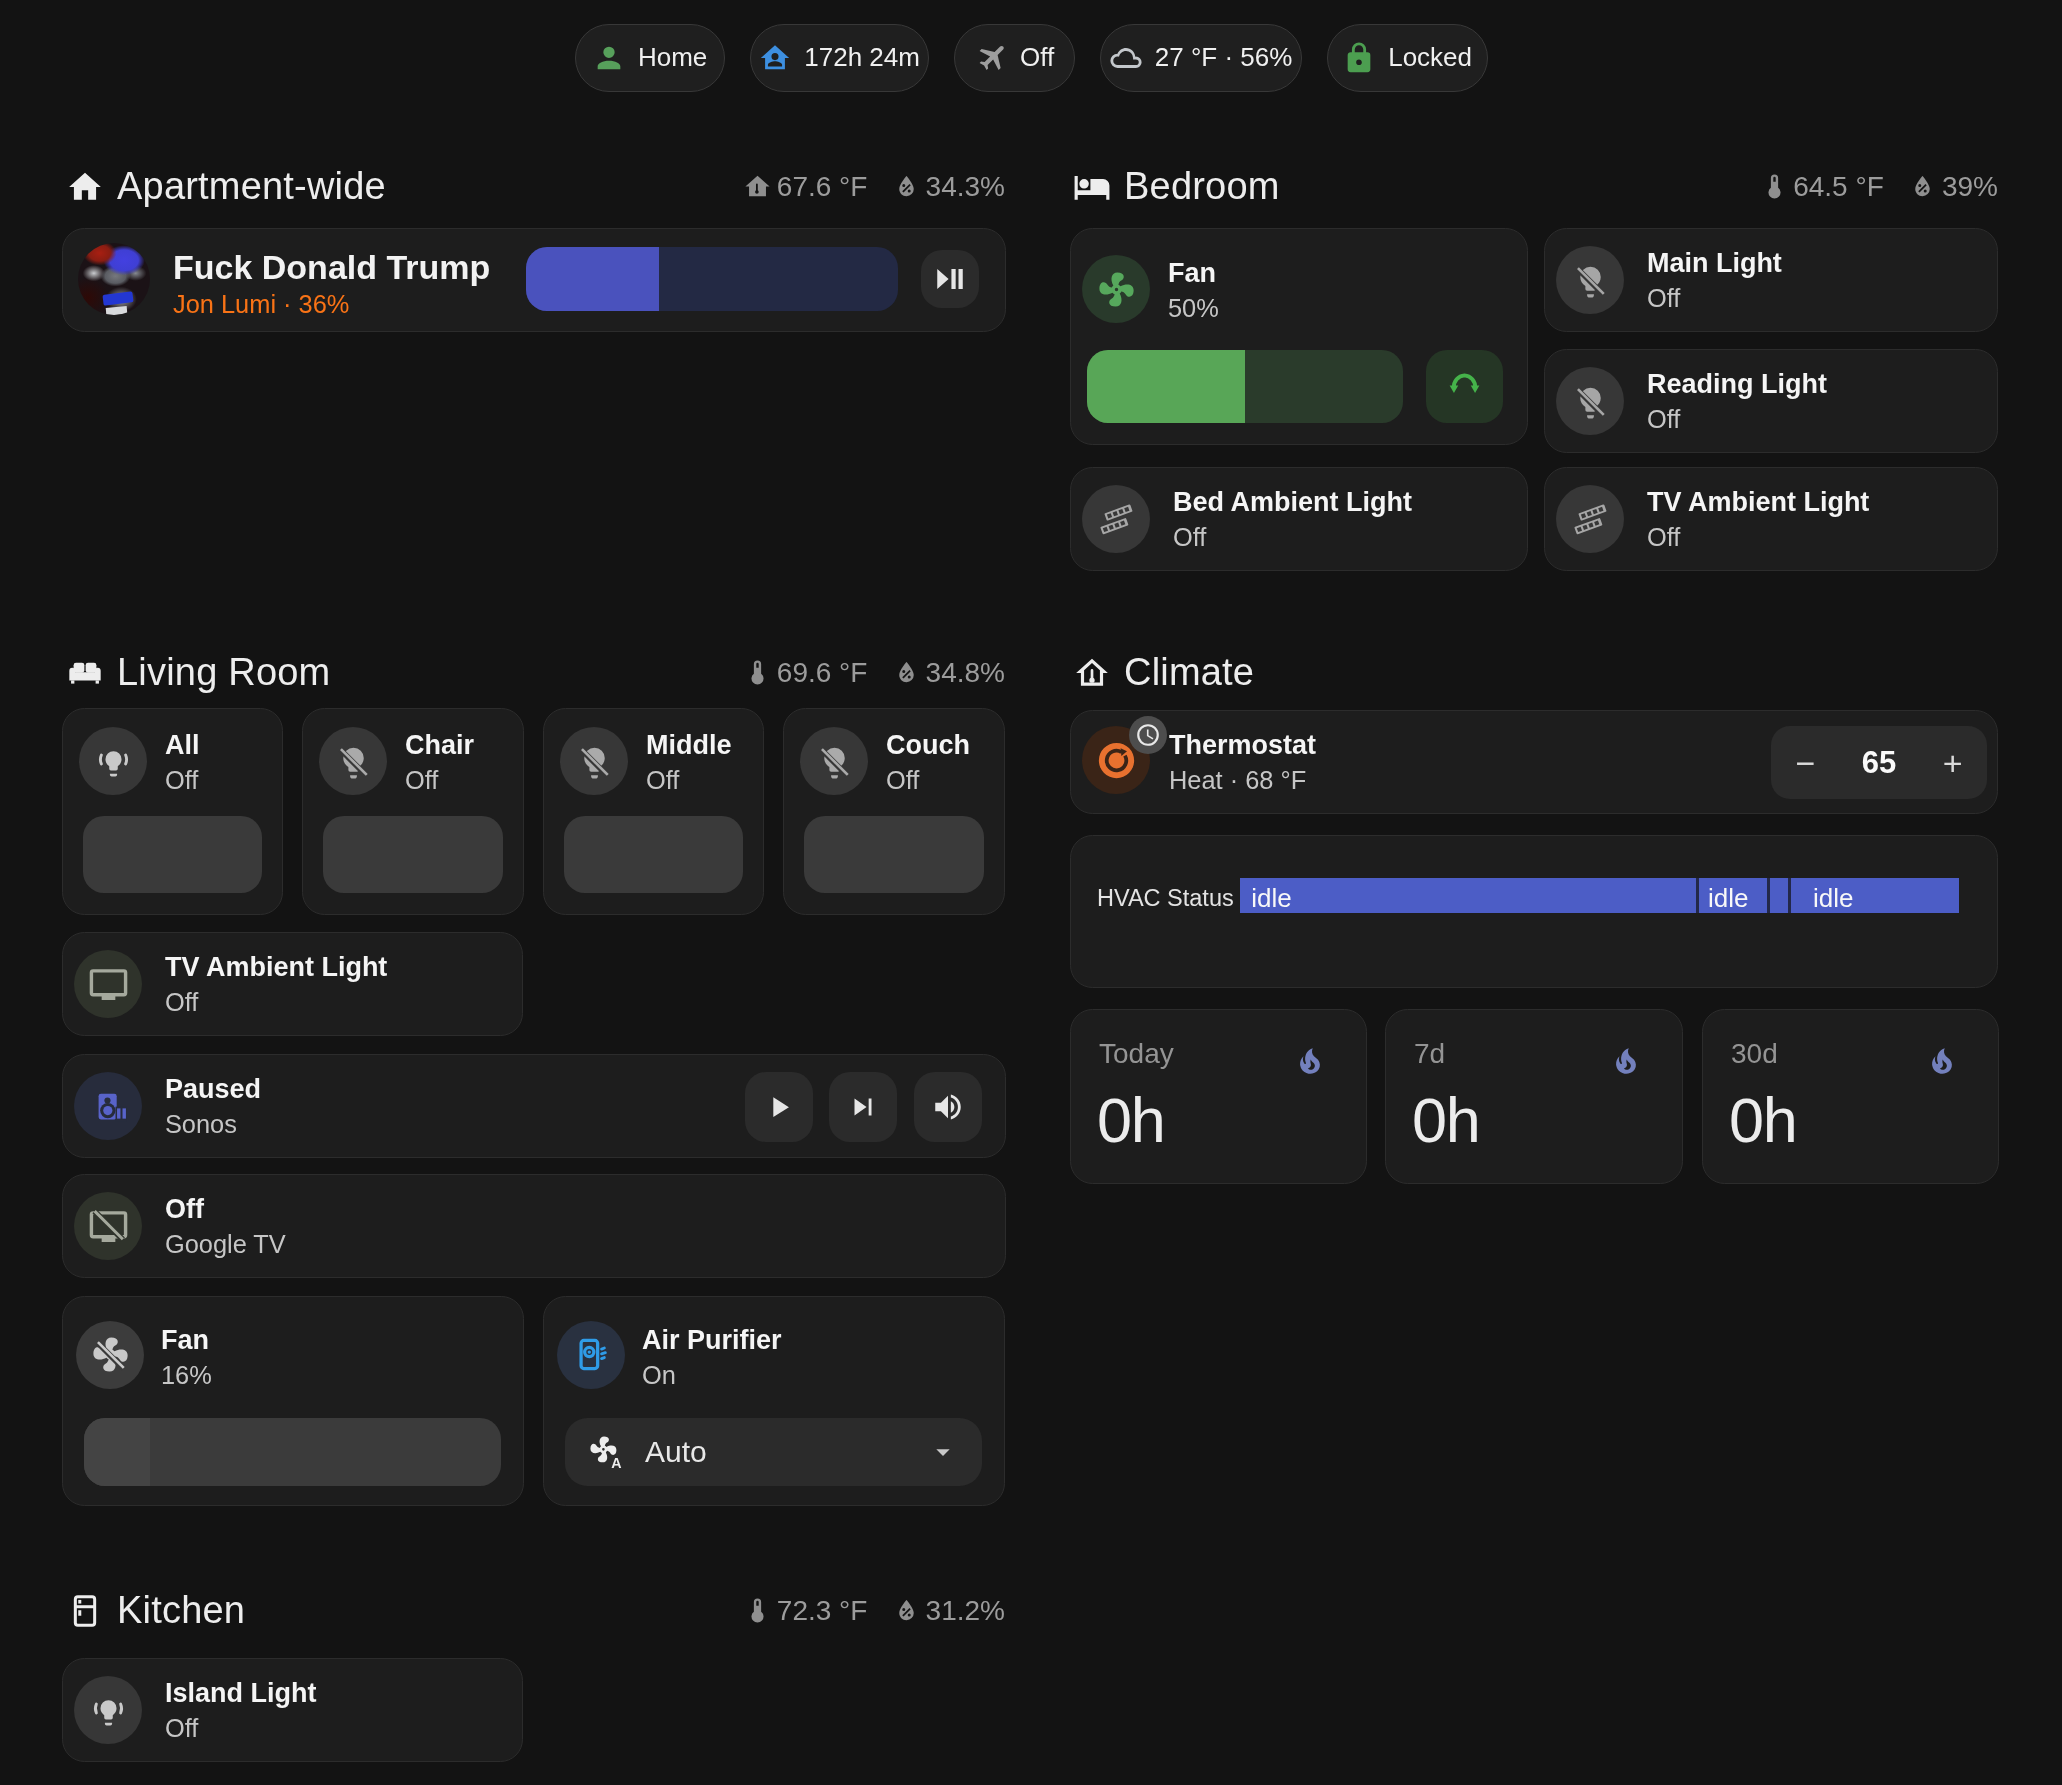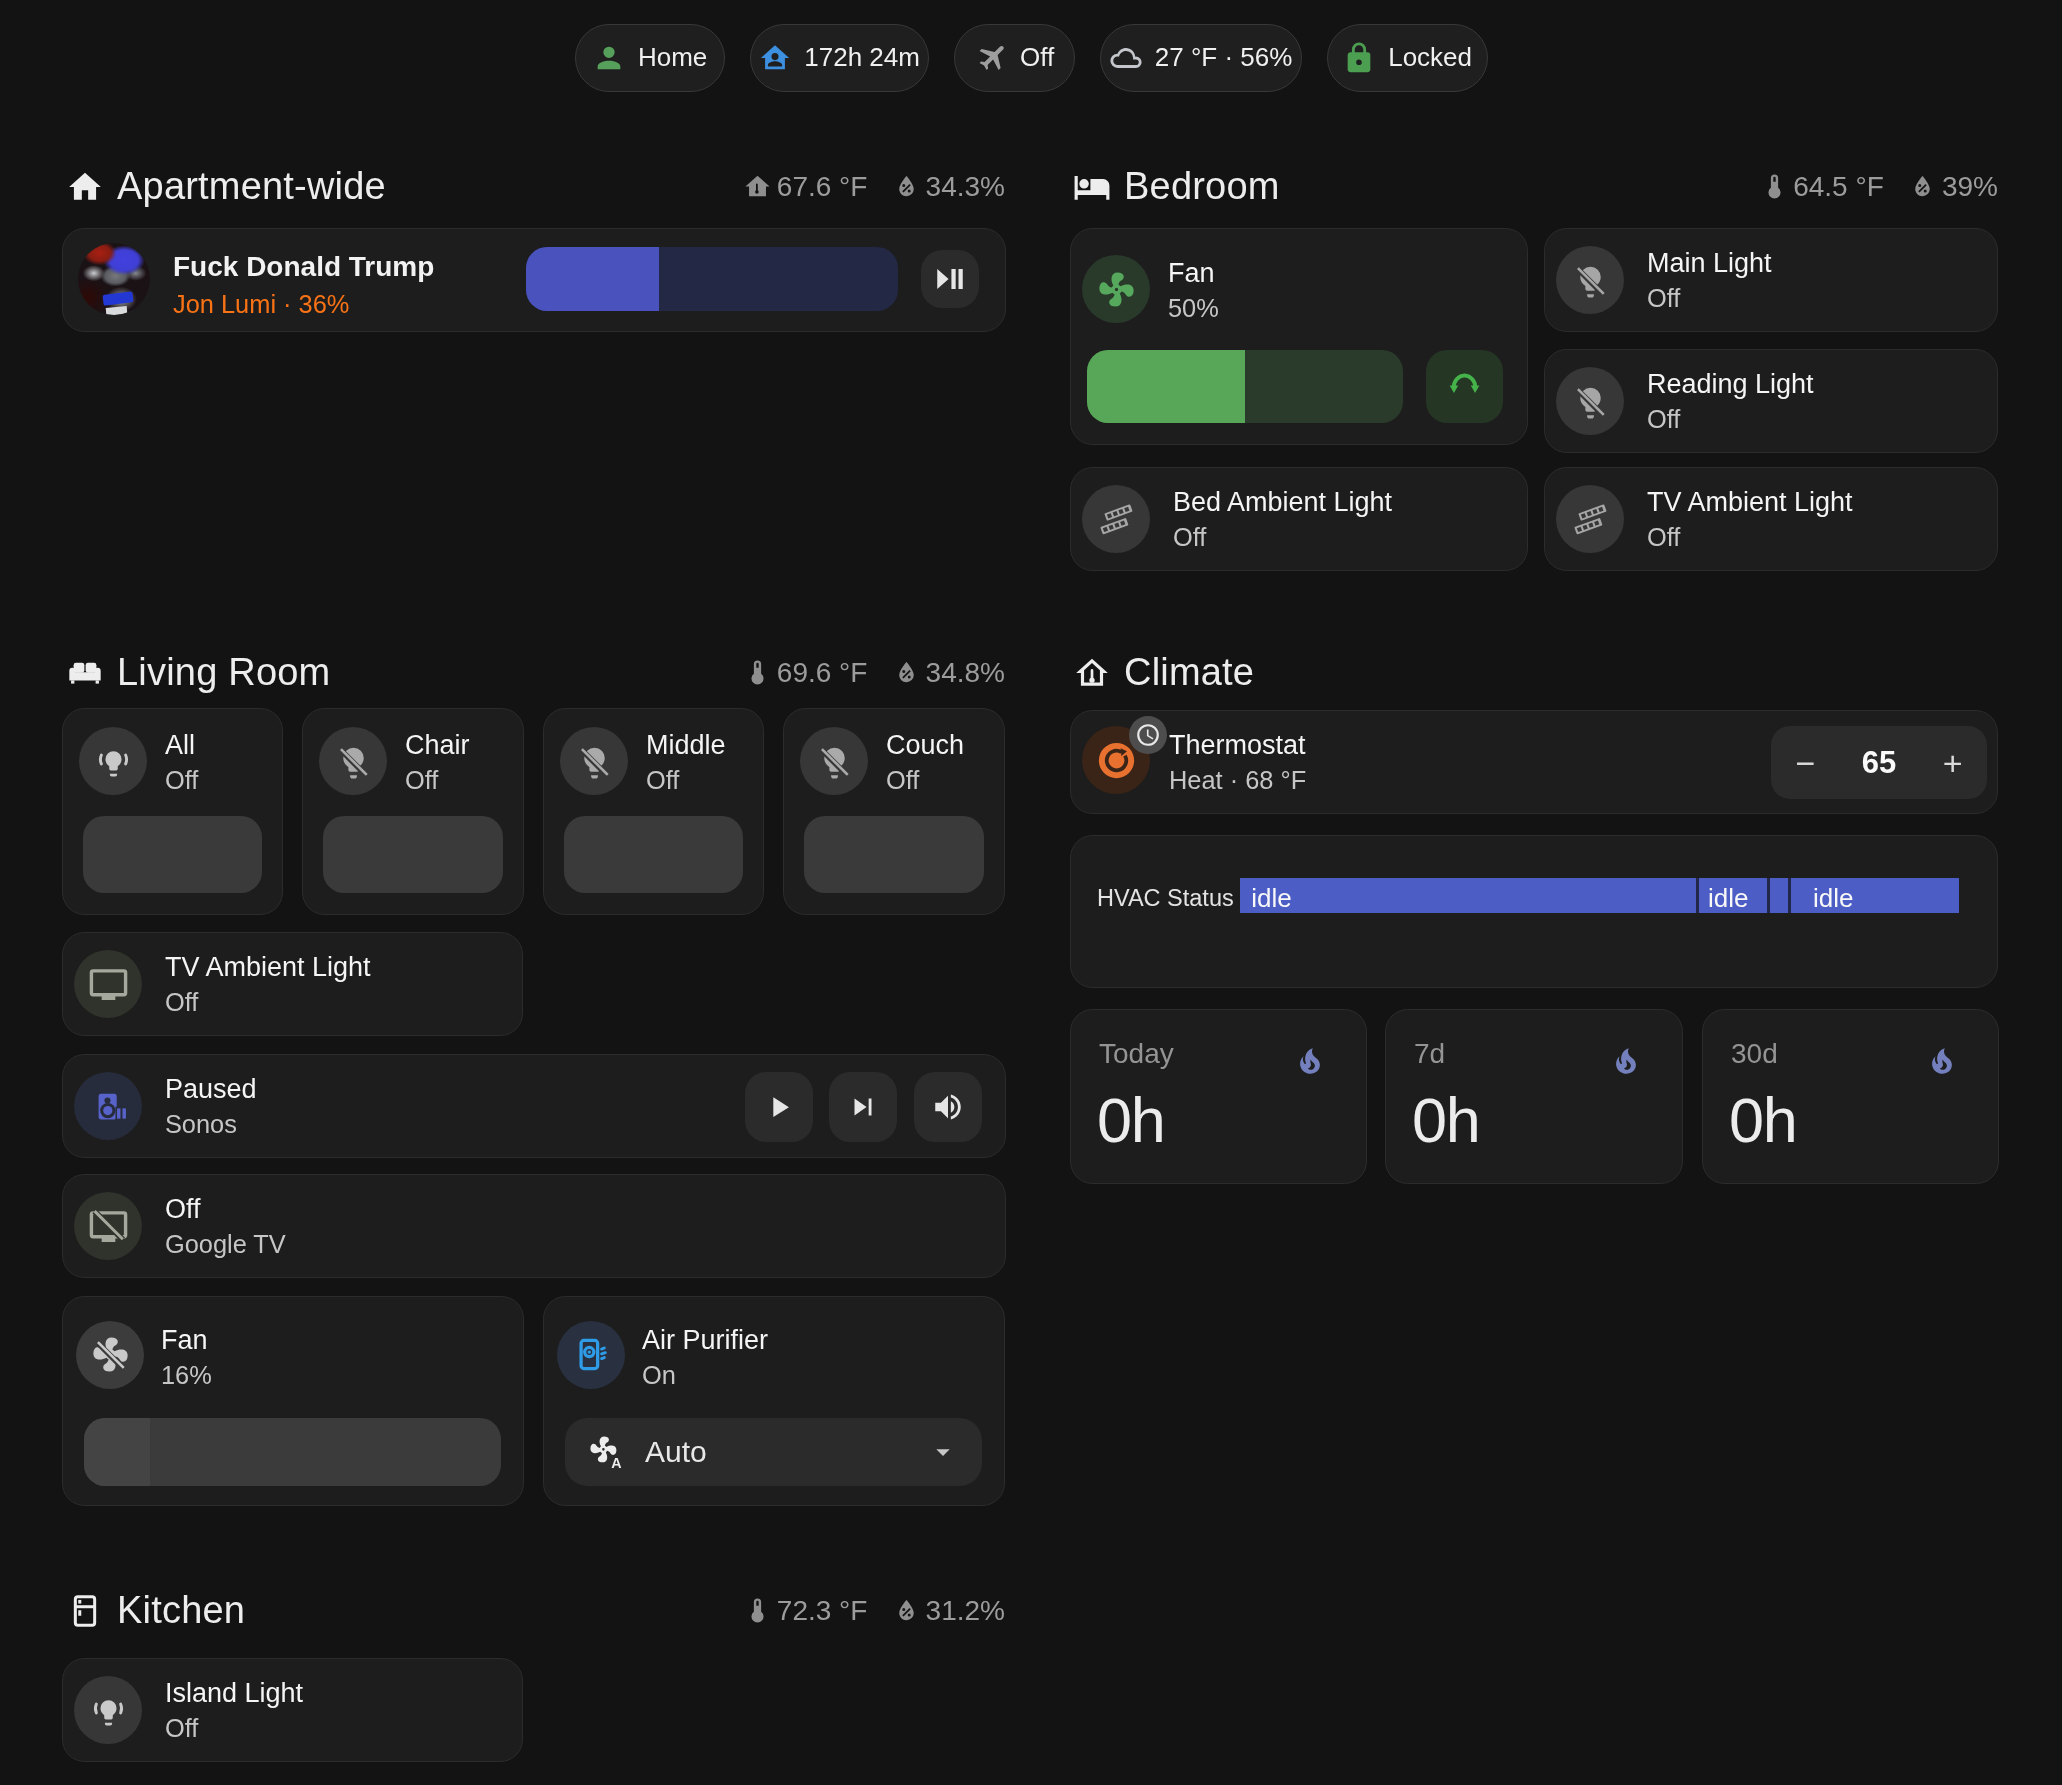--- a/index.html
+++ b/index.html
@@ -1,21 +1,21 @@
 <!DOCTYPE html>
 <html style="font-size:15px"><head>
 <meta charset="utf-8">
 <style>
 *{margin:0;padding:0;box-sizing:border-box}
 html,body{width:2062px;height:1785px;background:#131313;font-family:"Liberation Sans",sans-serif;overflow:hidden;position:relative}
 .card{position:absolute;background:#1d1d1d;border:1.9px solid #2c2c2c;border-radius:22.6px}
 .tile{display:flex;align-items:center;padding:0 22.6px 0 11.3px;gap:22.6px}
 .ic{width:68px;height:68px;border-radius:50%;flex:none;display:flex;align-items:center;justify-content:center;background:#373737;color:#a6a6a6}
 .ic svg{width:41px;height:41px}
-.t1{font-size:27px;font-weight:400;color:#f5f5f5;line-height:37px;white-space:nowrap}
+.t1{font-size:27px;font-weight:700;color:#f5f5f5;line-height:37px;white-space:nowrap}
 .t2{font-size:25.4px;font-weight:400;color:#c6c6c6;line-height:33px;white-space:nowrap}
 .sh{position:absolute;display:flex;align-items:center;height:49px;color:#ededed}
 .sh svg{width:38px;height:38px;margin-right:13px;flex:none}
 .sh .t{font-size:38px;letter-spacing:0.2px;white-space:nowrap}
 .meta{position:absolute;display:flex;align-items:center;height:49px;color:#9c9c9c;font-size:28px;justify-content:flex-end}
 .meta svg{width:29px;height:29px;color:#8f8f8f;margin-right:4.7px}
 .meta .sp{width:24.5px}
 .chips{position:absolute;top:23.5px;left:0;width:2062px;display:flex;justify-content:center;gap:25px}
 .chip{height:68px;border:1.9px solid #383838;border-radius:36px;background:#1f1f1f;display:flex;align-items:center;justify-content:center;gap:12.2px;color:#f0f0f0;font-size:26px;font-weight:400;white-space:nowrap}
 .chip svg{width:34px;height:34px;flex:none}
@@ -145,21 +145,21 @@
     radial-gradient(ellipse 20% 14% at 80% 42%, #858990 0%, transparent 75%),
     radial-gradient(ellipse 26% 18% at 52% 46%, #76787e 0%, #5a5c62 55%, transparent 80%),
     radial-gradient(ellipse 22% 16% at 22% 42%, #c9cbce 0%, transparent 70%),
     radial-gradient(ellipse 30% 24% at 60% 78%, #9fa2a8 0%, transparent 72%),
     radial-gradient(ellipse 42% 40% at 14% 76%, #2e0906 0%, transparent 70%),
     #1b1216">
     <div style="position:absolute;left:24.5px;top:50px;width:30px;height:11.3px;background:#2337d2;transform:rotate(-7deg);border-radius:1.9px"></div>
     <div style="position:absolute;left:28px;top:64px;width:21px;height:7.5px;background:#d8dadc;transform:rotate(-5deg)"></div>
   </div>
   <div style="position:absolute;left:110px;top:18px">
-    <div style="font-size:28px;font-weight:700;color:#f2f2f2;line-height:40px">Fuck Donald Trump</div>
+    <div style="font-size:34px;font-weight:700;color:#f2f2f2;line-height:40px">Fuck Donald Trump</div>
     <div style="font-size:25.4px;color:#f97316;line-height:34px">Jon Lumi · 36%</div>
   </div>
   <div class="slider" style="left:463px;top:18px;width:372px;height:64px;background:#232944">
       <div class="fill" style="width:133px;background:#4a52bd"></div>
     </div>
   <div class="btn" style="left:858px;top:21px;width:58px;height:58px">
       <svg viewBox="0 0 24 24">
         <path fill="currentColor" d="M3,5V19L11,12M13,19H16V5H13M18,5V19H21V5"></path>
       </svg>
     </div>

